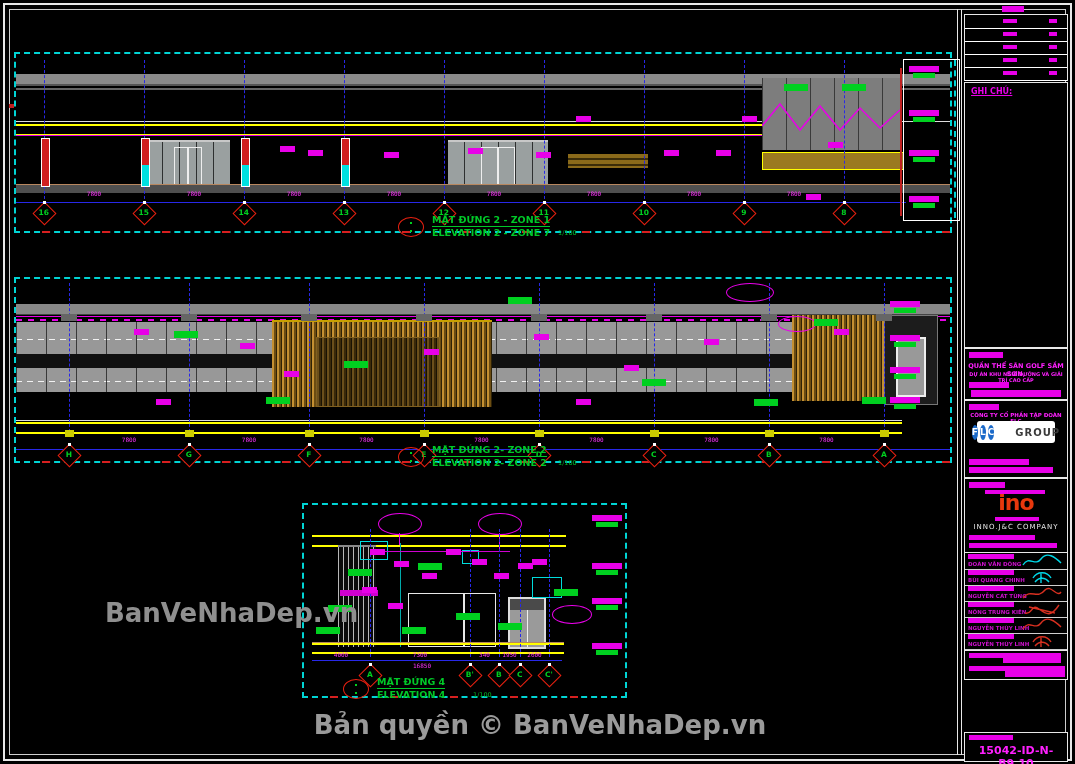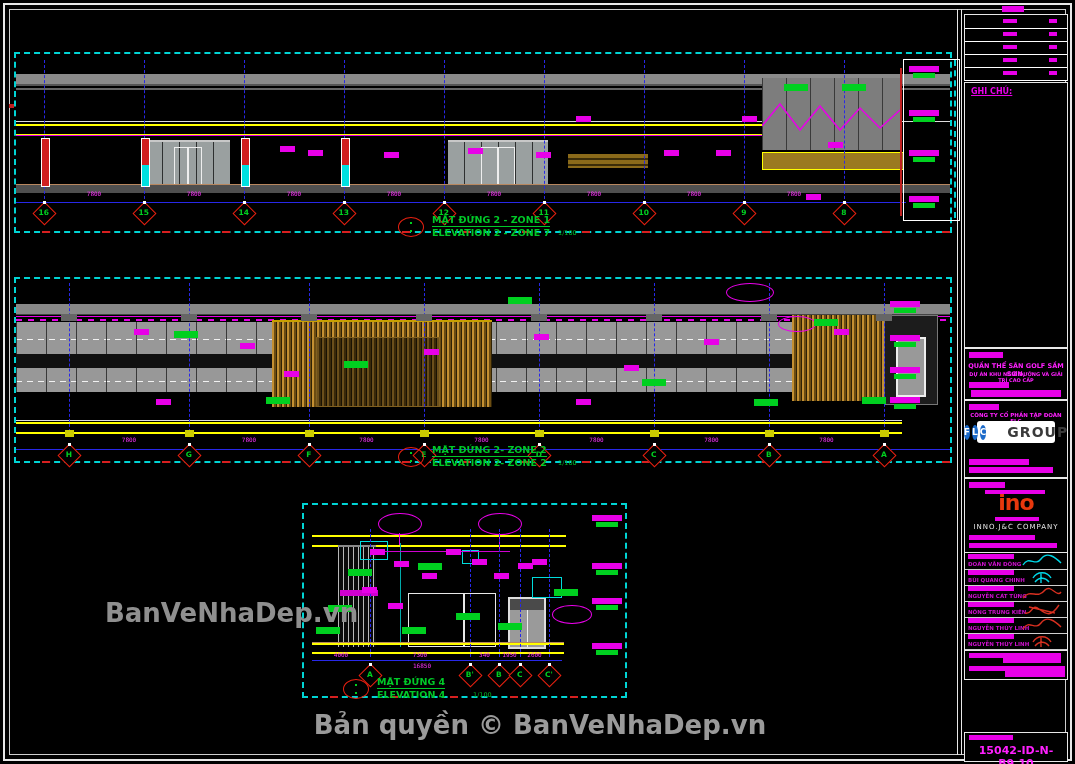--- a/index.html
+++ b/index.html
@@ -37,21 +37,21 @@
     border-bottom:1px solid #00c828;padding-bottom:1px;}
   .ten{position:absolute;left:34px;top:13px;color:#00c828;font-weight:bold;font-size:9.5px;white-space:nowrap;}
   .tscale{position:absolute;top:15px;color:#00b828;font-size:6.5px;}
   .sect{position:absolute;border:1px solid #e8e8e8;background:#000;}
   .slabel{position:absolute;background:#e800e8;height:6px;}
   .wm{color:#8f8f8f;font-weight:bold;position:absolute;}
   .outline-txt{color:#0a0a0a;text-shadow:-1px 0 #e8e8e8,1px 0 #e8e8e8,0 -1px #e8e8e8,0 1px #e8e8e8;}
   .flcbox{position:absolute;background:#fff;border-radius:3px;display:flex;align-items:center;justify-content:center;gap:2px;}
   .flcdot{width:15px;height:15px;border-radius:50%;background:#1b6ac9;color:#fff;font-size:9px;font-weight:bold;
     text-align:center;line-height:15px;}
-  .flcgrp{color:#3a3a3a;font-weight:bold;font-size:14px;letter-spacing:1px;margin-left:19px;}
+  .flcgrp{color:#3a3a3a;font-weight:bold;font-size:10px;letter-spacing:1px;margin-left:19px;}
   .vlines{background-image:repeating-linear-gradient(90deg,#b8b8b8 0 1px,transparent 1px 5px);}
 </style>
 </head>
 <body>
 
 <div id="sheet">
 
   <div class="abs" style="left:3px;top:3px;right:3px;bottom:3px;border:2px solid #e8e8e8;"></div>
   <div class="abs" style="left:9px;top:9px;right:9px;bottom:9px;border:1px solid #cfcfcf;"></div>
   <div class="abs" style="left:957px;top:9px;width:3px;bottom:9px;border-left:1px solid #e8e8e8;border-right:1px solid #e8e8e8;"></div>

